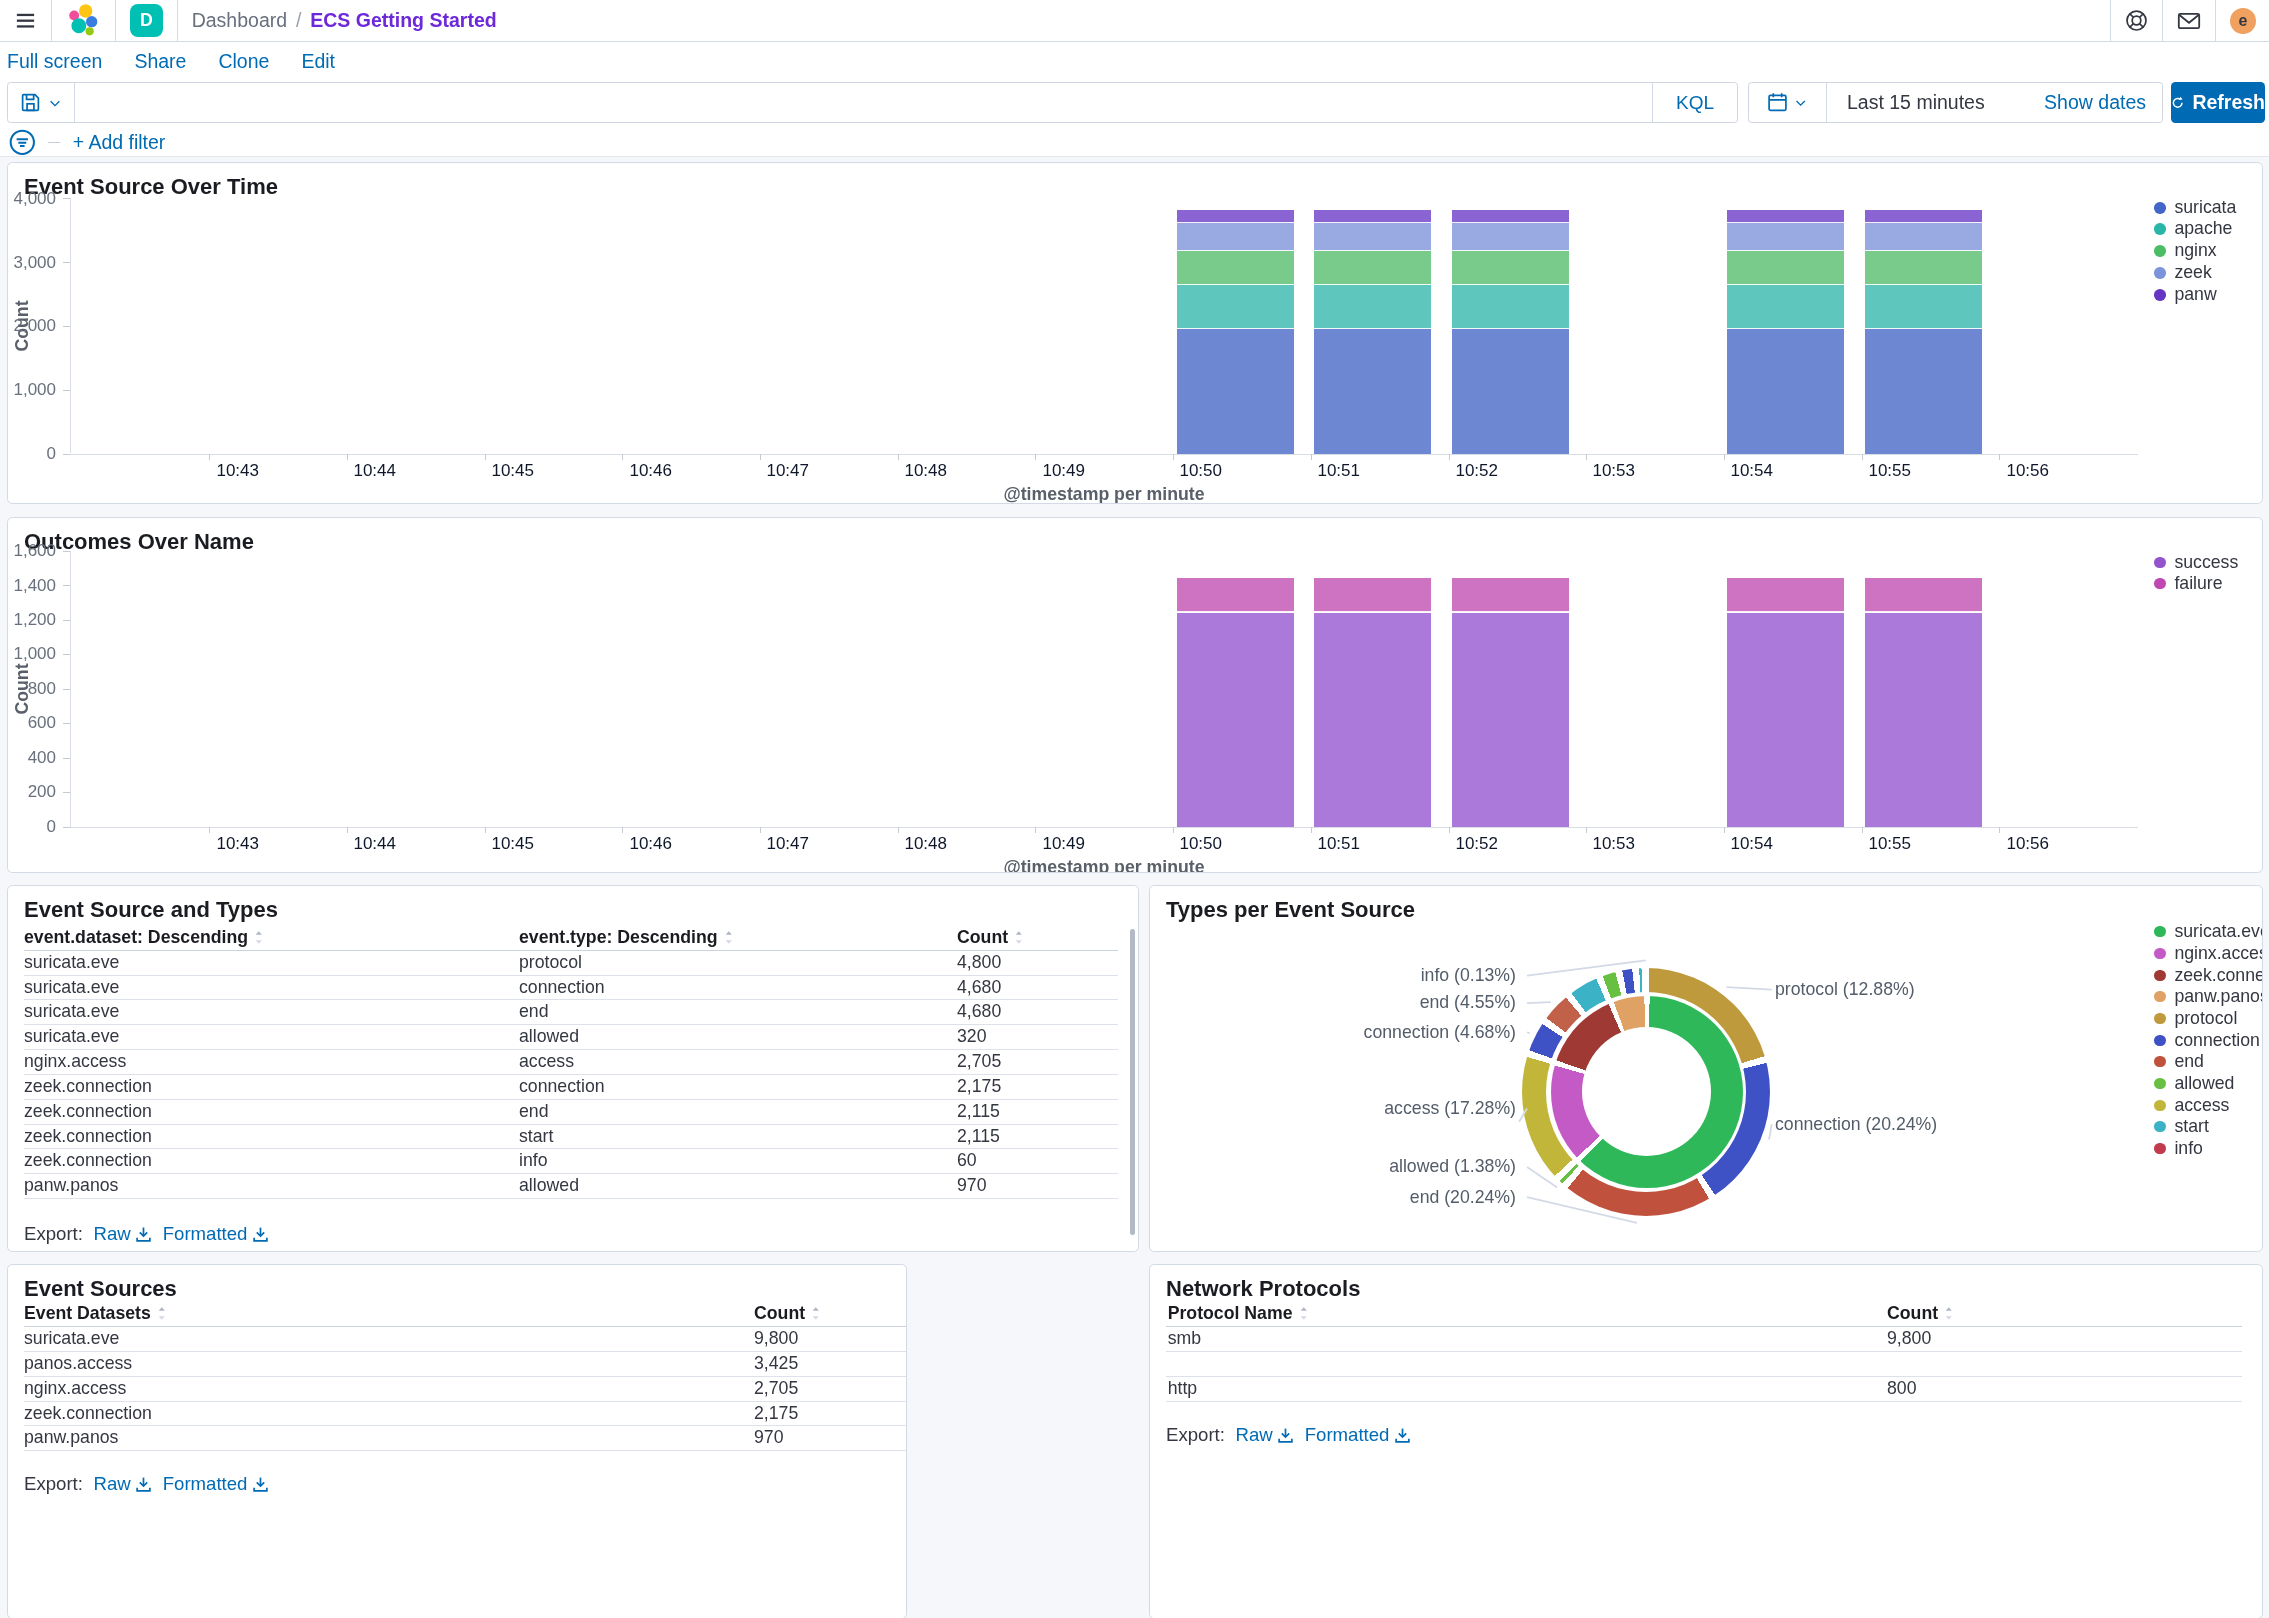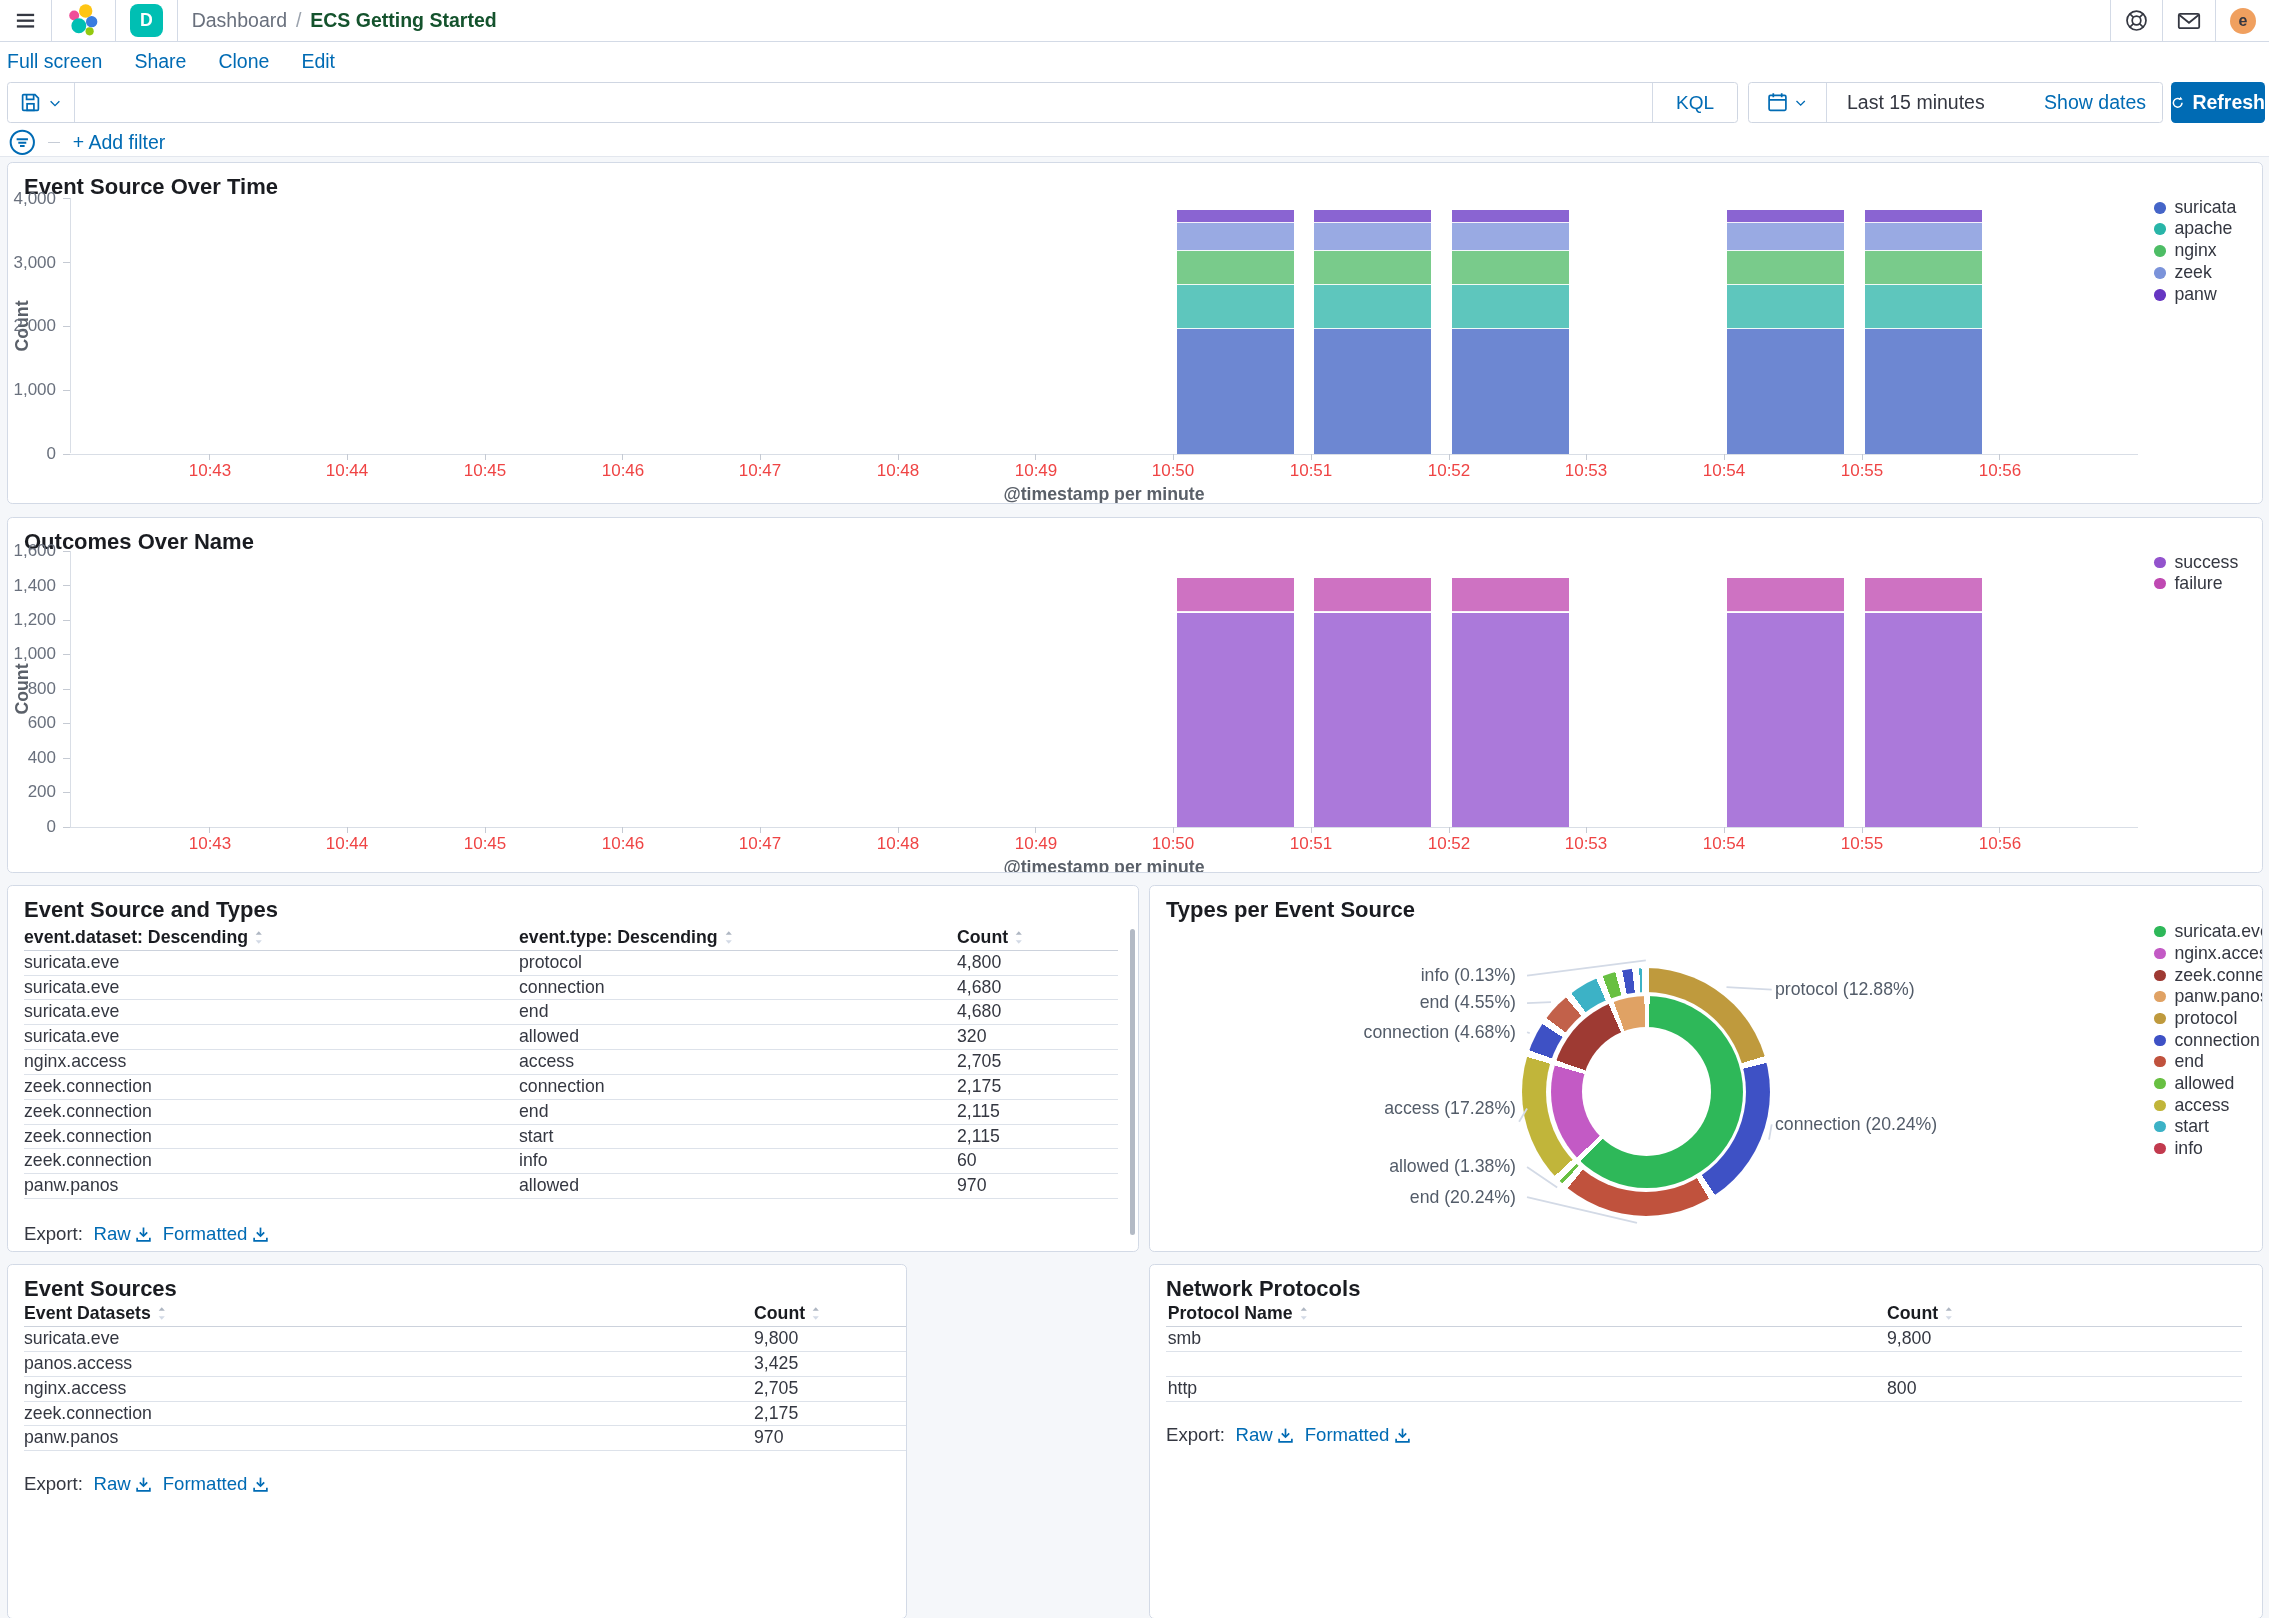--- a/index.html
+++ b/index.html
@@ -6,21 +6,21 @@
   html,body{margin:0;padding:0}
   body{width:2270px;height:1618px;position:relative;overflow:hidden;
        font-family:"Liberation Sans",sans-serif;color:#343741;background:#fff}
   
   #topnav{position:absolute;left:0;top:0;width:2270px;height:42px;background:#fff;
           border-bottom:0.9px solid #d3dae6;display:flex;align-items:center;z-index:5}
   .nav-sec{display:flex;align-items:center;height:100%;padding:0 14px}
   .vdiv{width:0.9px;height:42px;background:#d3dae6}
   .crumb-sec{color:#69707d;font-size:19.5px}
   .crumb-sep{color:#9aa2ad;margin:0 8.9px;font-size:19.5px}
-  .crumb-page{color:#14532d;font-size:19.5px;font-weight:700}
+  .crumb-page{color:#6d28d9;font-size:19.5px;font-weight:700}
   #space-badge{width:33px;height:33px;border-radius:8px;background:#00bfb3;color:#fff;
                display:flex;align-items:center;justify-content:center;font-size:17.7px;font-weight:700}
   #avatar{width:26px;height:26px;border-radius:50%;background:#f0a05f;color:#343741;
           display:flex;align-items:center;justify-content:center;font-size:16px;font-weight:700}
   
   #toolbar{position:absolute;left:7px;top:50px;display:flex;gap:32px;font-size:19.5px}
   #toolbar span{color:#006BB4;cursor:pointer}
   .qbox{position:absolute;height:41px;border:0.9px solid #cfd6e2;border-radius:3.5px;background:#fff}
   .qseg{display:flex;align-items:center;height:100%}
   #querytext{font-size:19.5px;color:#343741}
@@ -31,21 +31,21 @@
   #filter-row{position:absolute;left:8.9px;top:129px;display:flex;align-items:center;gap:12.4px}
   #addfilter{color:#006BB4;font-size:19.5px;cursor:pointer}
   .dash-line{width:12.4px;height:0;border-top:1.8px solid #c6ccd6}
   #hdr-border{position:absolute;left:0;top:156px;width:2270px;height:0;border-top:0.9px solid #e3e7ee}
   
   #dash{position:absolute;left:0;top:157px;width:2270px;height:1461px;background:#f5f7fa}
   .panel{position:absolute;background:#fff;border:0.9px solid #d3dae6;border-radius:5.3px;overflow:hidden}
   .panel-title{position:absolute;left:16px;top:10.6px;font-size:22px;font-weight:700;color:#1a1c21}
   
   .ytick{position:absolute;width:80px;text-align:right;font-size:17px;color:#69707d}
-  .xtick{position:absolute;width:98px;text-align:center;font-size:17px;color:#ef4444}
+  .xtick{position:absolute;width:98px;text-align:right;font-size:17px;color:#0f172a}
   .tickmark{position:absolute;background:#c5cad3}
   .axisline{position:absolute;background:#d9dee6}
   .axis-title{position:absolute;font-size:17.7px;font-weight:700;color:#5a6069}
   .yrot{transform:translate(-50%,-50%) rotate(-90deg);transform-origin:center}
   .xcenter{transform:translateX(-50%)}
   .seg{position:absolute}
   .legend-item{position:absolute;display:flex;align-items:center;gap:8.9px;font-size:17.7px;color:#343741;cursor:pointer}
   .dot{width:11.5px;height:11.5px;border-radius:50%;flex:0 0 auto}
   
   .th{position:absolute;font-size:17.7px;font-weight:700;color:#1a1c21;display:flex;align-items:center;gap:5.3px;cursor:pointer}

